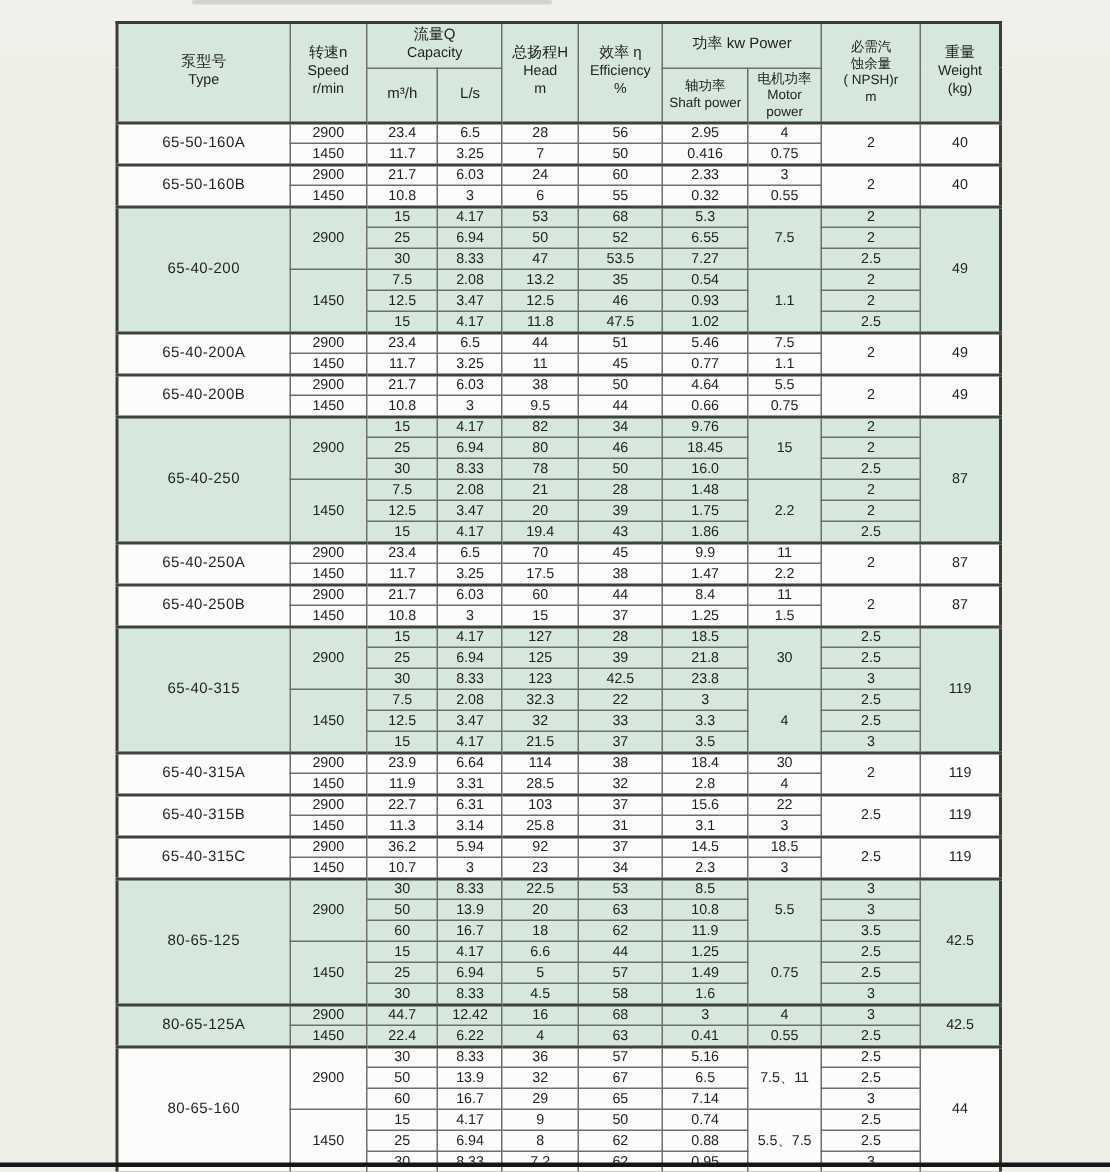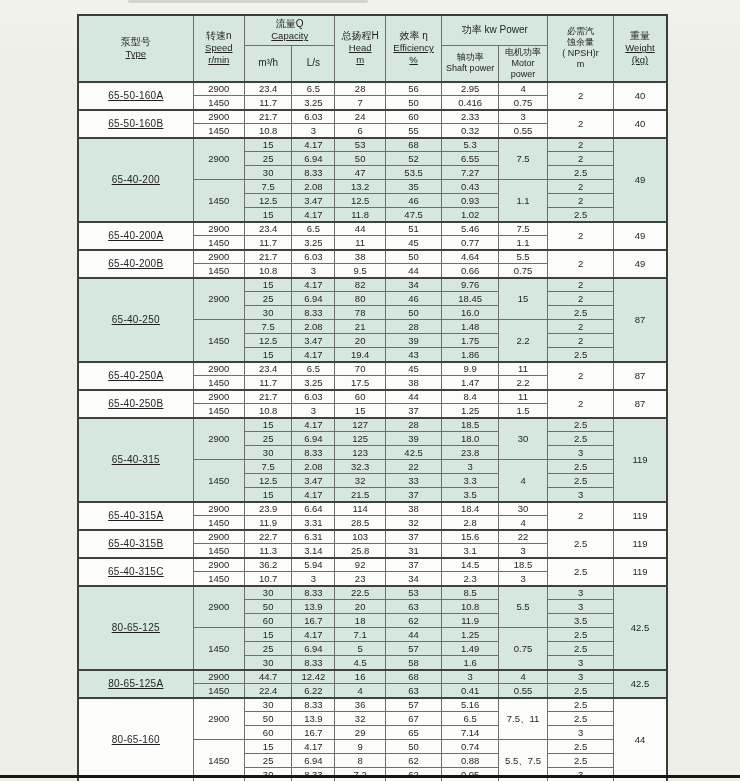--- a/index.html
+++ b/index.html
@@ -26,32 +26,32 @@
   table, td, th { border:1px solid #6d6f6c; }
   table { border:2px solid #3a3c3a; }
   th {
     background:#d6e8dd;
     font-weight:normal;
     font-size:10px; line-height:12px;
     text-align:center; vertical-align:middle;
     color:#222;
     padding:1px 0;
   }
-  th .en { font-size:9.5px;text-decoration:underline; }
+  th .en { font-size:9.5px; }
   th .sm { font-size:9px; line-height:11px; }
   thead tr { height:30px; }
   thead { border-bottom:2px solid #3a3c3a; }
   td {
     font-size:9.5px; text-align:center; vertical-align:middle;
     height:14px; padding:0; line-height:11px; color:#1f1f1f;
     background:#fcfdfa;
   }
   tr.shaded td { background:#d6e8dd; }
   tr.group-start td { border-top:2px solid #3f413f; }
-  td.type-cell { font-size:10px; letter-spacing:0.3px;text-decoration:underline; }
+  td.type-cell { font-size:10px; letter-spacing:0.3px; }
   .bottom-rule {
     position:absolute; left:0; top:775px; width:740px; height:3px;
     background:#161616;
   }
   .scan-smudge {
     position:absolute; left:128px; top:0; width:240px; height:3px;
     background:rgba(120,125,115,0.25); border-radius:2px;
   }
 </style>
 </head>
@@ -197,21 +197,21 @@
             <td>53.5</td>
             <td>7.27</td>
             <td>2.5</td>
           </tr>
           <tr class="shaded">
             <td rowspan="3">1450</td>
             <td>7.5</td>
             <td>2.08</td>
             <td>13.2</td>
             <td>35</td>
-            <td>0.43</td>
+            <td>0.54</td>
             <td rowspan="3">1.1</td>
             <td>2</td>
           </tr>
           <tr class="shaded">
             <td>12.5</td>
             <td>3.47</td>
             <td>12.5</td>
             <td>46</td>
             <td>0.93</td>
             <td>2</td>
@@ -372,21 +372,21 @@
             <td>18.5</td>
             <td rowspan="3">30</td>
             <td>2.5</td>
             <td rowspan="6">119</td>
           </tr>
           <tr class="shaded">
             <td>25</td>
             <td>6.94</td>
             <td>125</td>
             <td>39</td>
-            <td>18.0</td>
+            <td>21.8</td>
             <td>2.5</td>
           </tr>
           <tr class="shaded">
             <td>30</td>
             <td>8.33</td>
             <td>123</td>
             <td>42.5</td>
             <td>23.8</td>
             <td>3</td>
           </tr>
@@ -504,21 +504,21 @@
             <td>16.7</td>
             <td>18</td>
             <td>62</td>
             <td>11.9</td>
             <td>3.5</td>
           </tr>
           <tr class="shaded">
             <td rowspan="3">1450</td>
             <td>15</td>
             <td>4.17</td>
-            <td>7.1</td>
+            <td>6.6</td>
             <td>44</td>
             <td>1.25</td>
             <td rowspan="3">0.75</td>
             <td>2.5</td>
           </tr>
           <tr class="shaded">
             <td>25</td>
             <td>6.94</td>
             <td>5</td>
             <td>57</td>

